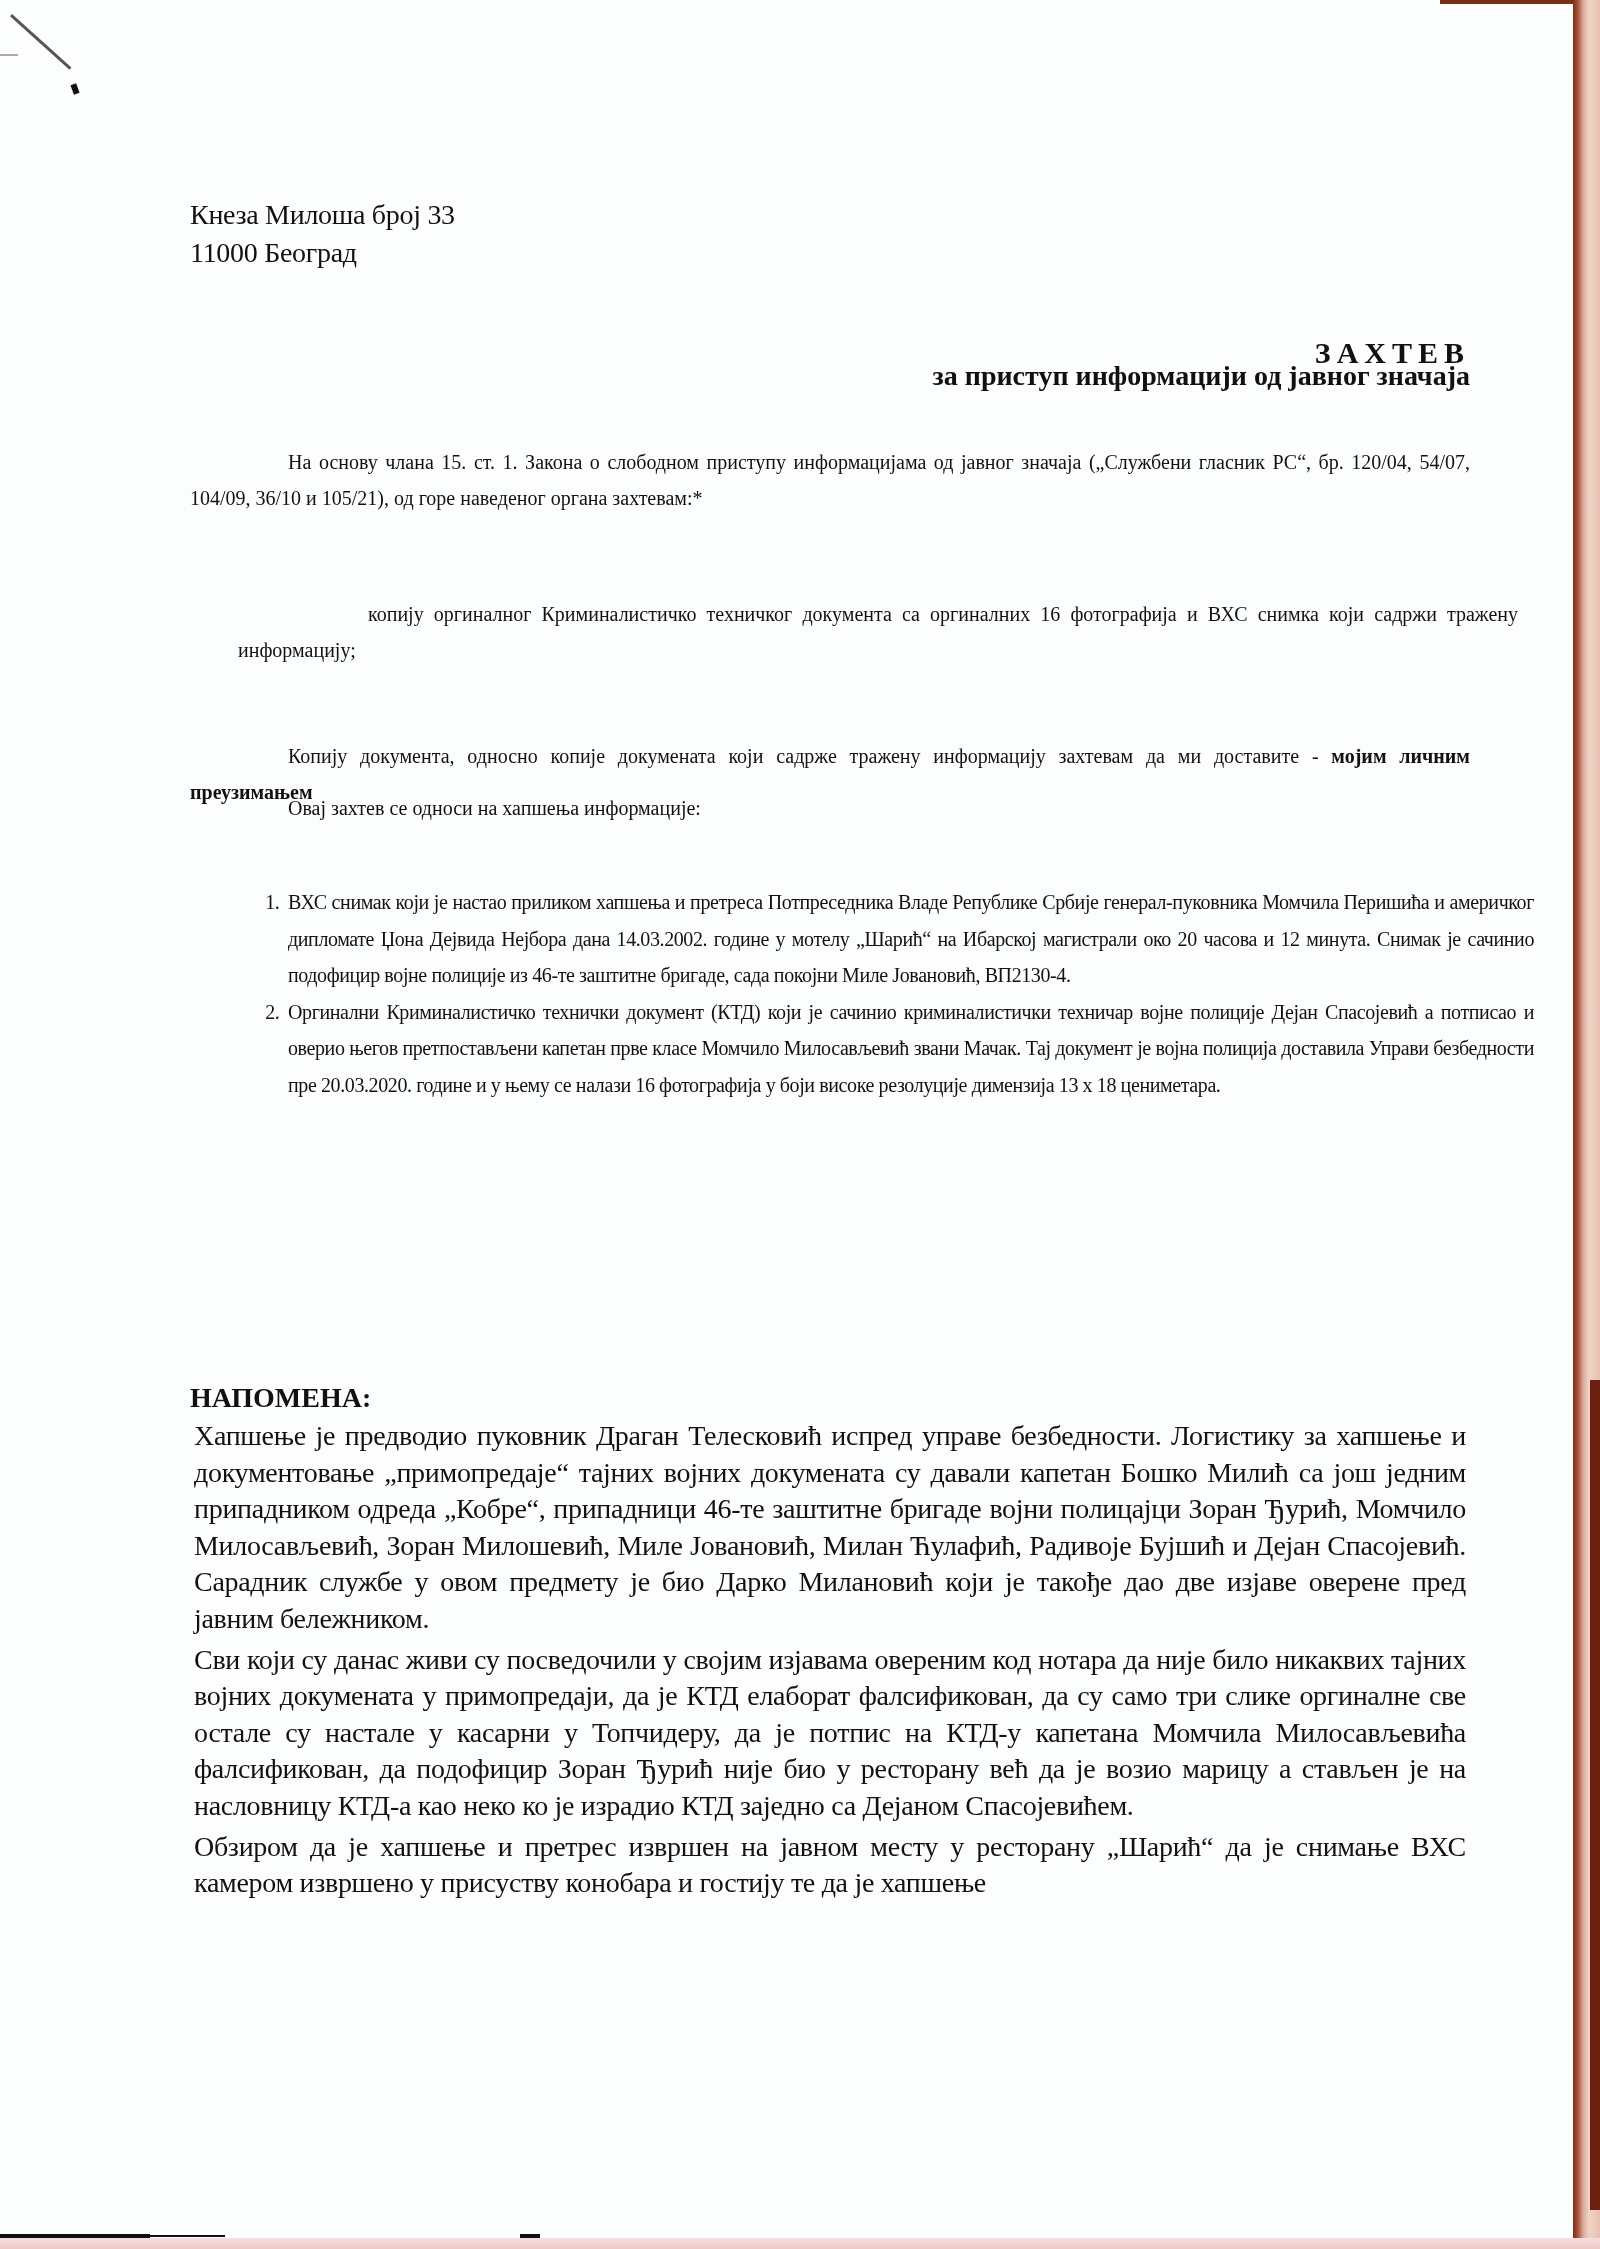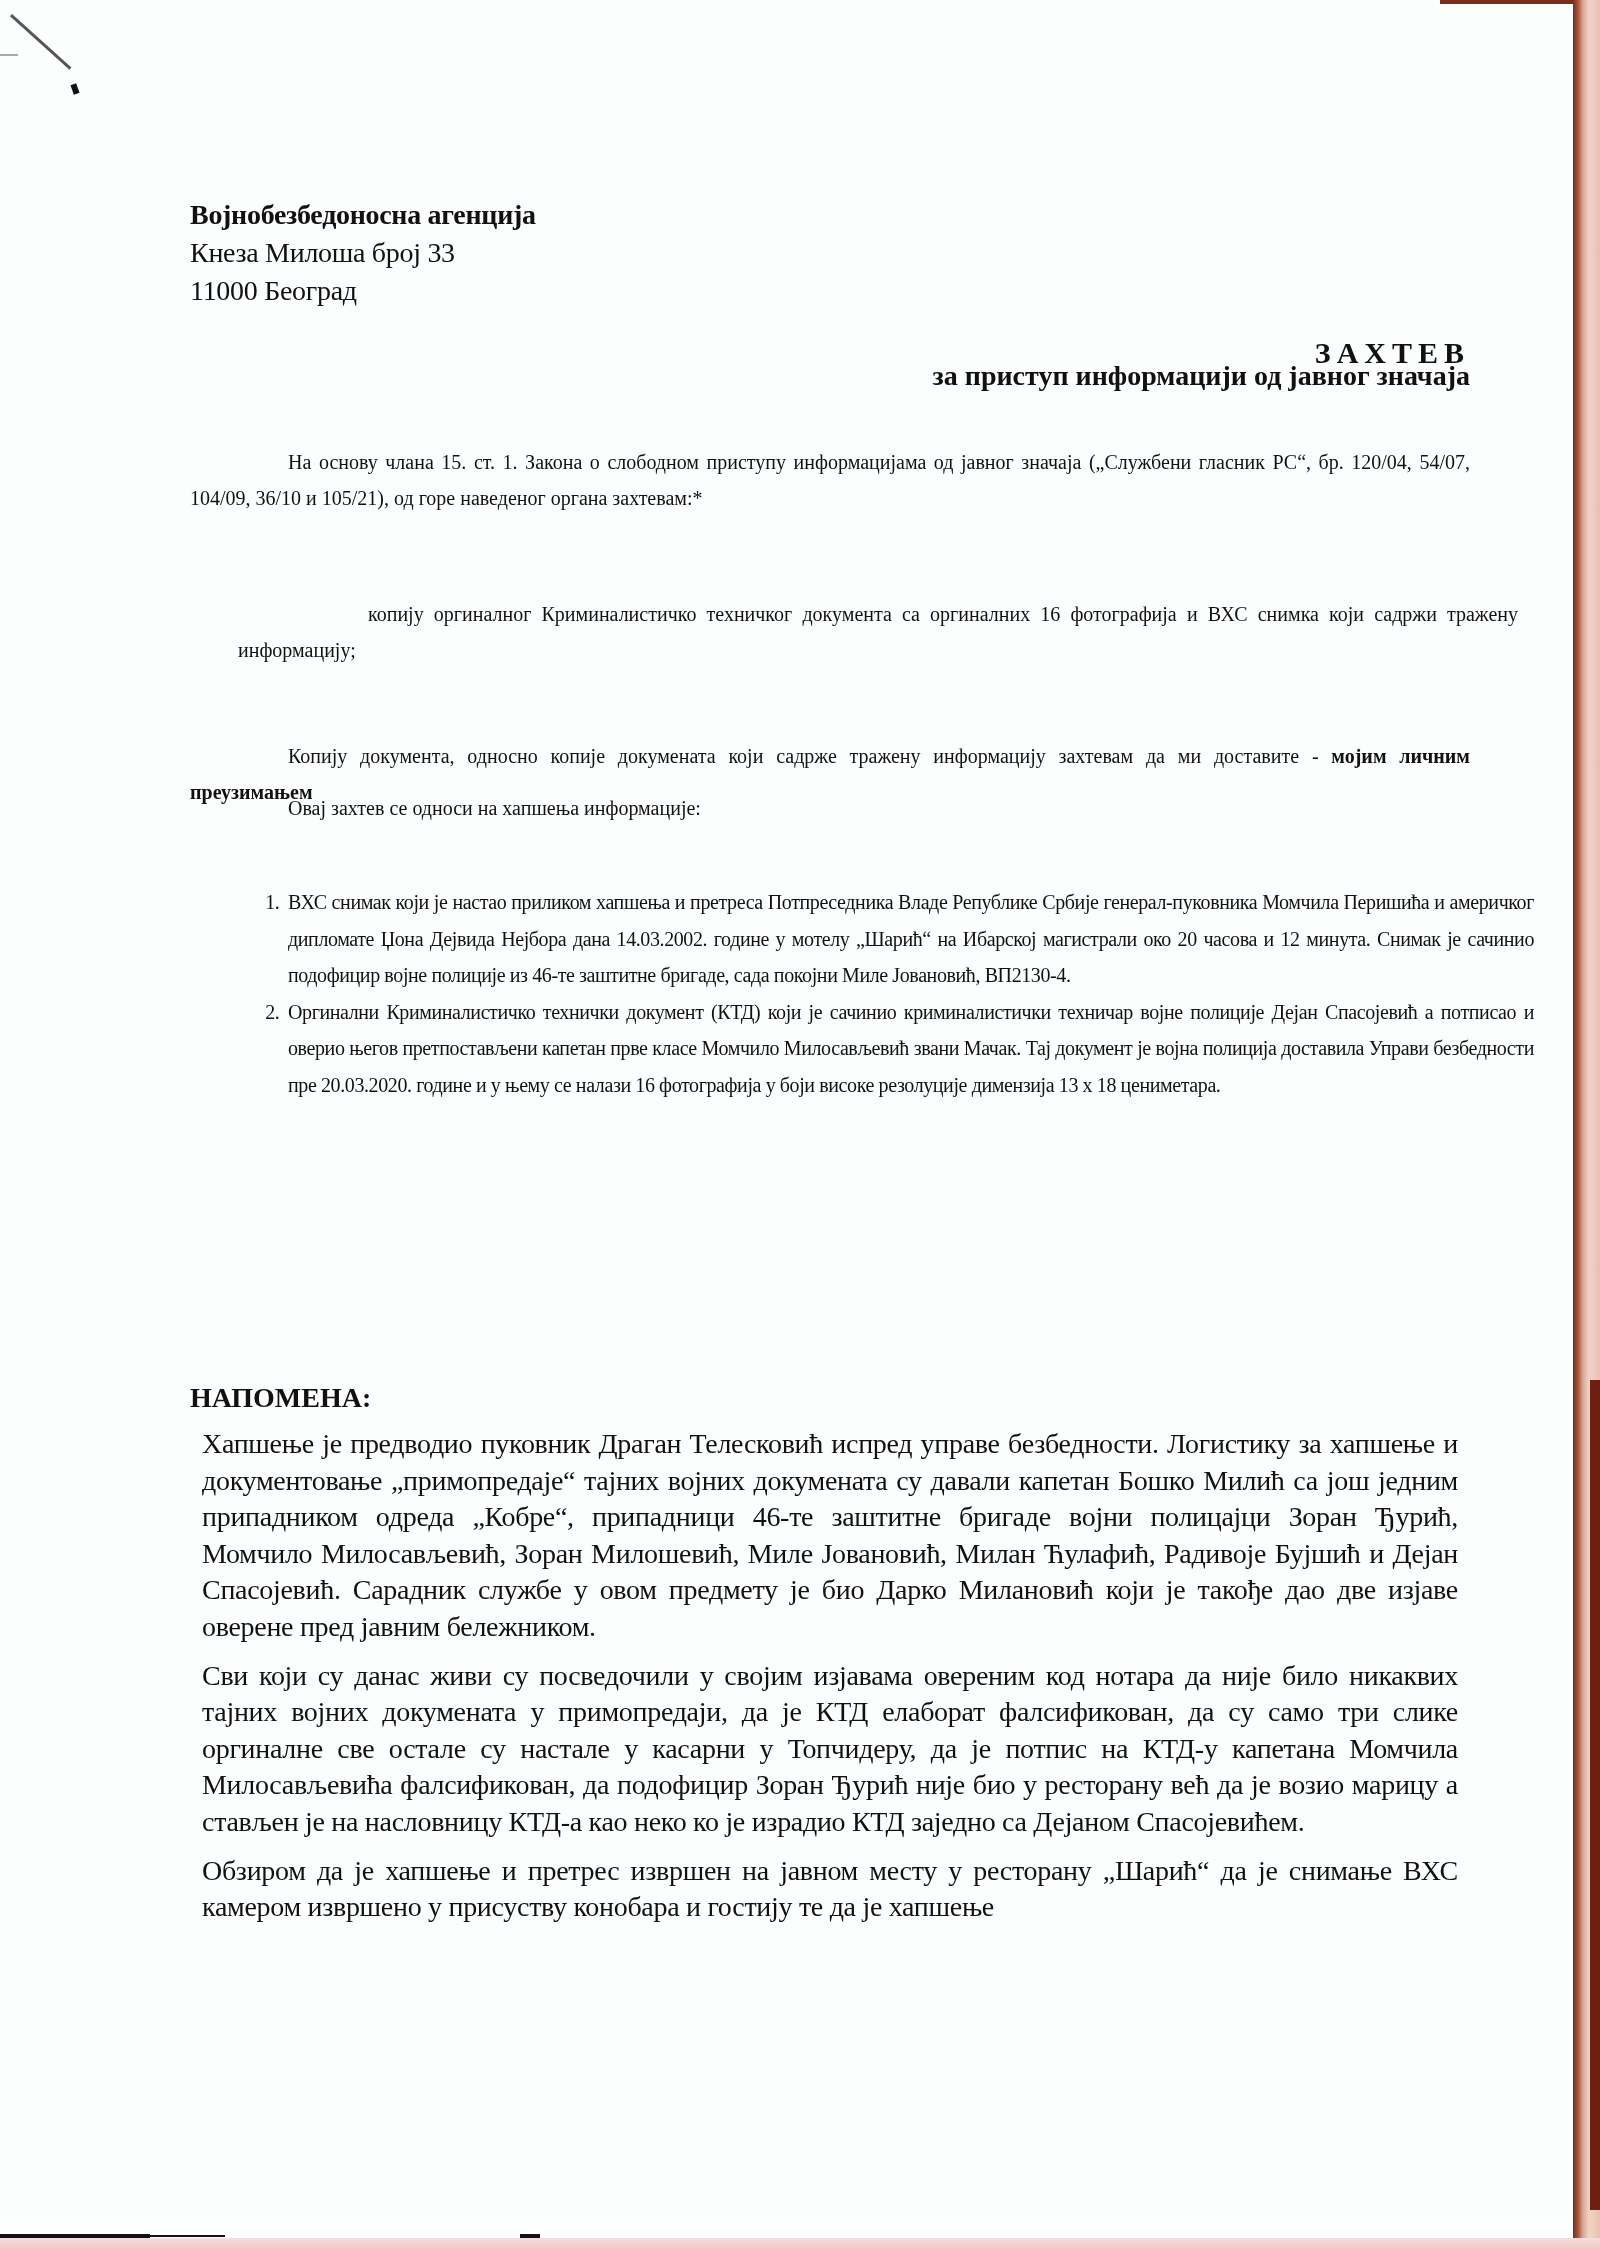--- a/index.html
+++ b/index.html
@@ -165,41 +165,40 @@
       position: absolute;
       left: 190px;
       top: 1414px;
       width: 1280px;
       font-size: 28px;
       line-height: 36.6px;
       text-align: justify;
       letter-spacing: -0.3px;
     }
     .note-body p {
-      margin: 12px;
+      margin: 4px;
     }
   </style>
 </head>
 <body>
 
 <div class="page"></div>
 <div class="top-edge"></div>
 <div class="right-edge"></div>
 <div class="right-edge-lower"></div>
 <div class="bottom-edge"></div>
 <div class="bottom-mark" style="left:0;width:150px;"></div>
 <div class="bottom-mark" style="left:150px;width:75px;height:2px;top:2235px;"></div>
 <div class="bottom-mark" style="left:520px;width:20px;"></div>
 
 <div class="pen-tick"></div>
 <div class="pen-mark"></div>
 <div class="pen-mark-tip"></div>
 
 <div class="text-block address">
-  <span class="line bold">Војнобезбедоносна  агенција</span>
   <span class="line">Кнеза Милоша број 33</span>
   <span class="line">11000 Београд</span>
 </div>
 
 <div class="title title-main">ЗАХТЕВ</div>
 <div class="title title-sub">за приступ информацији од јавног значаја</div>
 
 <div class="para indent p-legal">На основу члана 15. ст. 1. Закона о слободном приступу информацијама од јавног значаја („Службени гласник РС“, бр. 120/04, 54/07, 104/09, 36/10 и 105/21), од горе наведеног органа захтевам:*</div>
 
 <div class="para indent2 p-copy">копију оргиналног Криминалистичко техничког документа са оргиналних 16 фотографија  и ВХС снимка који садржи тражену информацију;</div>

